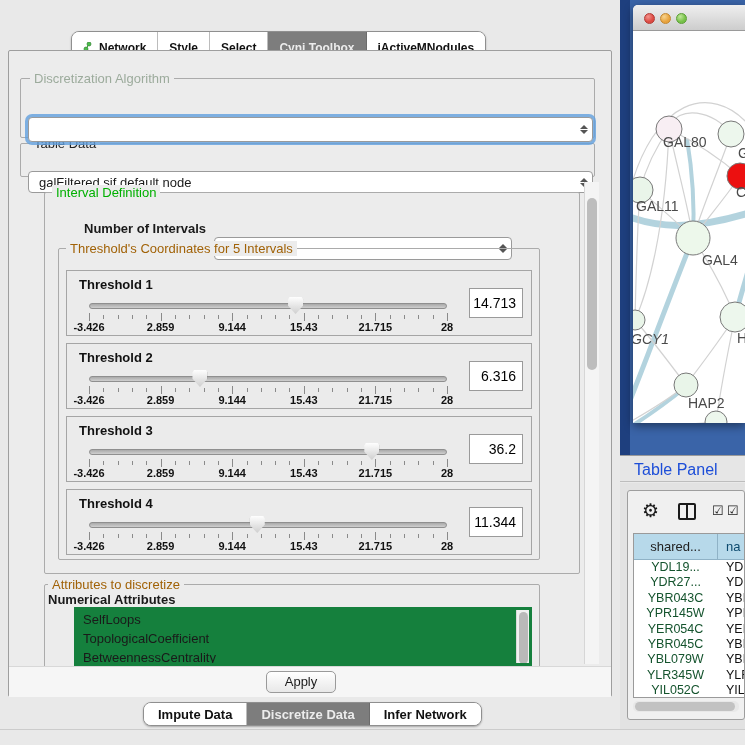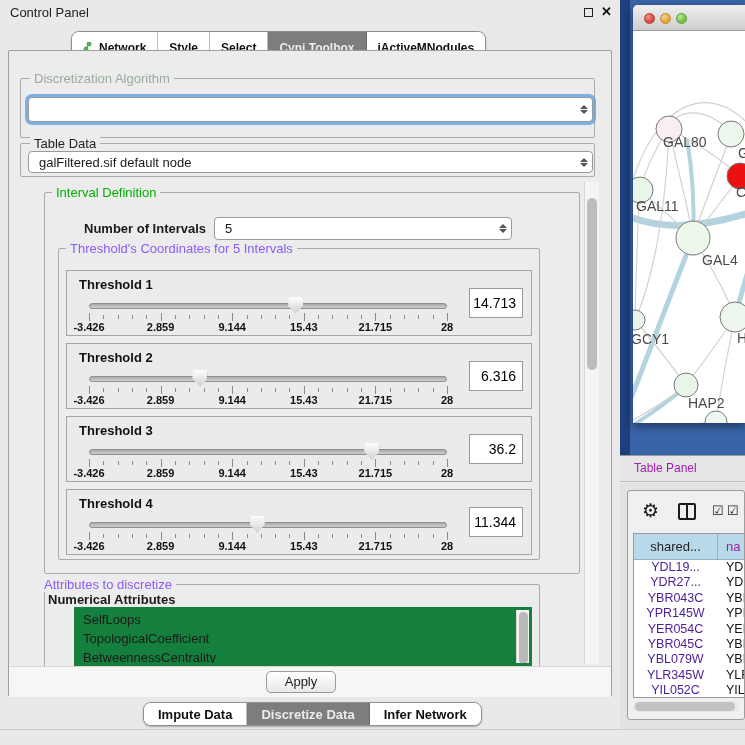--- a/index.html
+++ b/index.html
@@ -24,26 +24,26 @@
   .mode-tabs { left:143px; top:702px; height:24px; }
   .mode-tabs > div { font-size:13px; font-weight:bold; padding:0 14px; }
   .top-tabs > div { font-weight:bold; }
 
   .content-panel { left:8px; top:50px; width:604px; height:647px; background:#ececec;
                    border:1px solid #9e9e9e; border-radius:2px; }
 
   .groupbox { position:absolute; border:1px solid #ababab; border-radius:2px; }
   .grouptitle { position:absolute; font-size:13px; background:#ececec; padding:0 4px; white-space:nowrap; }
   .gt-green { color:#00b000; }
-  .gt-blue { color:#8b5cf6; }
+  .gt-blue { color:#a16207; }
   .gt-dim { color:#9cab9c; }
 
   
   .combo { position:absolute; background:#fff; border:1px solid #9a9a9a; border-radius:4px;
-           font-size:13px; display:flex; align-items:center; }
+           font-size:13px; display:flex; align-items:center;margin-top:20px; }
   .combo .val { padding-left:10px; flex:1; white-space:nowrap; overflow:hidden; }
   .stepper { width:16px; display:flex; flex-direction:column; align-items:center; justify-content:center; gap:1px; }
   .stepper i { width:0; height:0; border-left:4px solid transparent; border-right:4px solid transparent; }
   .stepper i.up { border-bottom:4px solid #555; }
   .stepper i.dn { border-top:4px solid #555; }
   .focus-ring { box-shadow:0 0 0 3px rgba(98,160,222,.8); }
 
   
   .popup { left:12px; top:84px; width:566px; height:57px; background:#fff; border:1px solid #c2c2c2;
            border-radius:0 0 9px 9px; box-shadow:0 4px 10px rgba(0,0,0,.35); z-index:30; }
@@ -98,52 +98,47 @@
                   background:linear-gradient(#efefef,#cdcdcd); border-bottom:1px solid #9a9a9a; }
   .light { position:absolute; top:8px; width:11px; height:11px; border-radius:50%; }
   .light.red { left:11px; background:radial-gradient(circle at 35% 30%, #f2938d, #dd4a42 60%); border:1px solid #b03a34; }
   .light.yellow { left:27px; background:radial-gradient(circle at 35% 30%, #f6d38e, #e8a33d 60%); border:1px solid #c2862f; }
   .light.green { left:43px; background:radial-gradient(circle at 35% 30%, #c0e79a, #76c148 60%); border:1px solid #5a9e35; }
   .net-canvas { position:absolute; left:0; top:26px; width:112px; height:392px; background:#fff; overflow:hidden; }
   .net-label { position:absolute; font-size:14px; color:#4a4a4a; white-space:nowrap; }
 
   .tp-bar { left:620px; top:455px; width:125px; height:27px; background:#e6e6e6;
             border-top:1px solid #9a9a9a; border-bottom:1px solid #bdbdbd; }
-  .tp-title { left:634px; top:461px; font-size:12px; color:#a21caf; }
+  .tp-title { left:634px; top:461px; font-size:16px; color:#1d4ed8; }
   .tp-zone { left:620px; top:483px; width:125px; height:246px; background:#e2e2e2; }
   .tp-win { left:627px; top:490px; width:118px; height:230px; background:#f0f0f0;
             border:1px solid #9e9e9e; border-radius:3px; }
   .tp-toolbar { position:absolute; left:0; top:4px; right:0; height:34px; }
   .gear { position:absolute; left:14px; top:4px; font-size:19px; color:#1a1a1a; }
   .split-icon { position:absolute; left:50px; top:8px; width:18px; height:17px; border:2px solid #1a1a1a; border-radius:2px; }
   .split-icon i { position:absolute; left:6px; top:0; bottom:0; width:2px; background:#1a1a1a; }
   .cbx { position:absolute; top:8px; font-size:13px; color:#1a1a1a; }
   .table { position:absolute; left:5px; top:42px; width:112px; height:165px; background:#fff;
            border:1px solid #9a9a9a; overflow:hidden; }
   .thead { display:flex; height:26px; background:#b7d9ea; border-bottom:1px solid #8fb2c6; }
   .thead .c1 { width:84px; border-right:1px solid #8fb2c6; text-align:center; line-height:26px; font-size:13px; color:#222; }
-  .thead .c2 { flex:1; padding-left:8px; line-height:26px; font-size:13px; color:#a21caf; overflow:hidden; }
+  .thead .c2 { flex:1; padding-left:8px; line-height:26px; font-size:13px; color:#0c4a6e; overflow:hidden; }
   .trow { display:flex; height:15.4px; }
-  .trow .c1 { width:84px; text-align:center; font-size:12.5px; line-height:15.4px; color:#4c1d95; border-right:1px solid #fff; }
+  .trow .c1 { width:84px; text-align:center; font-size:12.5px; line-height:15.4px; color:#14532d; border-right:1px solid #fff; }
   .trow .c2 { flex:1; padding-left:8px; font-size:12.5px; line-height:15.4px; color:#111; overflow:hidden; white-space:nowrap; }
   .hscroll { position:absolute; left:5px; right:5px; top:210px; height:11px; background:#e8e8e8; border-radius:5px; }
   .hscroll .thumb { position:absolute; left:2px; top:1px; width:100px; height:9px; }
 
   .net-tab-icon { width:12px; height:13px; }
 </style>
 </head>
 <body>
 
 <div class="stage">
 
-  <div class="abs cp-titlebar">
-    <span class="abs cp-title">Control Panel</span>
-    <span class="abs float-btn"></span>
-    <span class="abs close-btn">✕</span>
-  </div>
 
   <div class="abs seg top-tabs">
     <div>
       <svg class="net-tab-icon" viewBox="0 0 12 13">
         <line x1="6" y1="2" x2="3" y2="7" stroke="#3aa33a" stroke-width="1"></line>
         <line x1="3" y1="7" x2="9" y2="11" stroke="#3aa33a" stroke-width="1"></line>
         <circle cx="6" cy="2" r="2" fill="#4cbf4c" stroke="#2f7f2f" stroke-width="0.7"></circle>
         <circle cx="3" cy="7" r="2" fill="#4cbf4c" stroke="#2f7f2f" stroke-width="0.7"></circle>
         <circle cx="9" cy="11" r="2" fill="#4cbf4c" stroke="#2f7f2f" stroke-width="0.7"></circle>
       </svg>
@@ -377,21 +372,21 @@
           <span style="left:40%">9.144</span>
           <span style="left:60%">15.43</span>
           <span style="left:80%">21.715</span>
           <span style="left:100%">28</span>
         </div>
       </div>
       <div class="vfield">11.344</div>
     </div>
 
     <div class="groupbox" style="left:30px; top:404px; width:496px; height:90px;"></div>
-    <span class="grouptitle gt-blue" style="left:26px; top:397px;">Attributes to discretize</span>
+    <span class="grouptitle gt-blue" style="left:34px; top:397px;">Attributes to discretize</span>
     <span style="position:absolute; left:34px; top:412px; font-size:13px; font-weight:bold;">Numerical Attributes</span>
     <div class="attr-list" style="left:60px; top:427px; width:458px; height:59px;">
       <div class="row">SelfLoops</div>
       <div class="row">TopologicalCoefficient</div>
       <div class="row">BetweennessCentrality</div>
       <div class="list-scroll">
           <div class="thumb"></div>
         </div>
     </div>
   </div>
@@ -466,21 +461,21 @@
           <circle cx="102" cy="286" r="15" fill="#edf7ed"></circle>
           <circle cx="53" cy="354" r="12" fill="#e9f5e9"></circle>
           <circle cx="83" cy="391" r="11" fill="#edf7ed"></circle>
         </g>
       </svg>
       <span class="net-label" style="left:30px; top:103px;">GAL80</span>
       <span class="net-label" style="left:105px; top:114px;">GA</span>
       <span class="net-label" style="left:103px; top:153px;">C</span>
       <span class="net-label" style="left:3px; top:167px;">GAL11</span>
       <span class="net-label" style="left:69px; top:221px;">GAL4</span>
-      <span class="net-label" style="left:-2px; top:300px;">GCY1</span>
+      <span class="net-label" style="left:-2px; top:300px;font-style:italic;">GCY1</span>
       <span class="net-label" style="left:104px; top:299px;">H</span>
       <span class="net-label" style="left:55px; top:364px;">HAP2</span>
     </div>
   </div>
 
   <div class="abs tp-bar"></div>
   <span class="abs tp-title">Table Panel</span>
   <div class="abs tp-zone"></div>
 
   <div class="abs tp-win">

